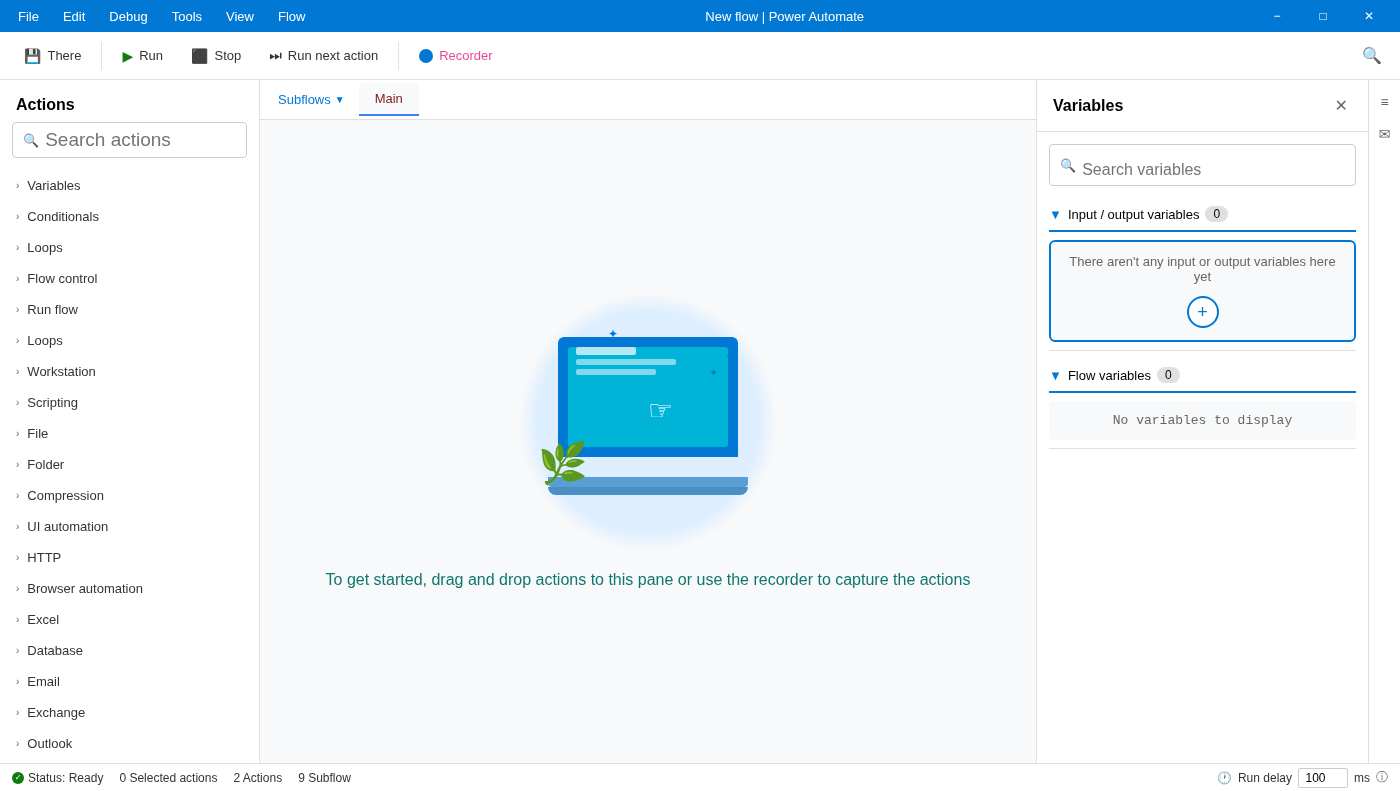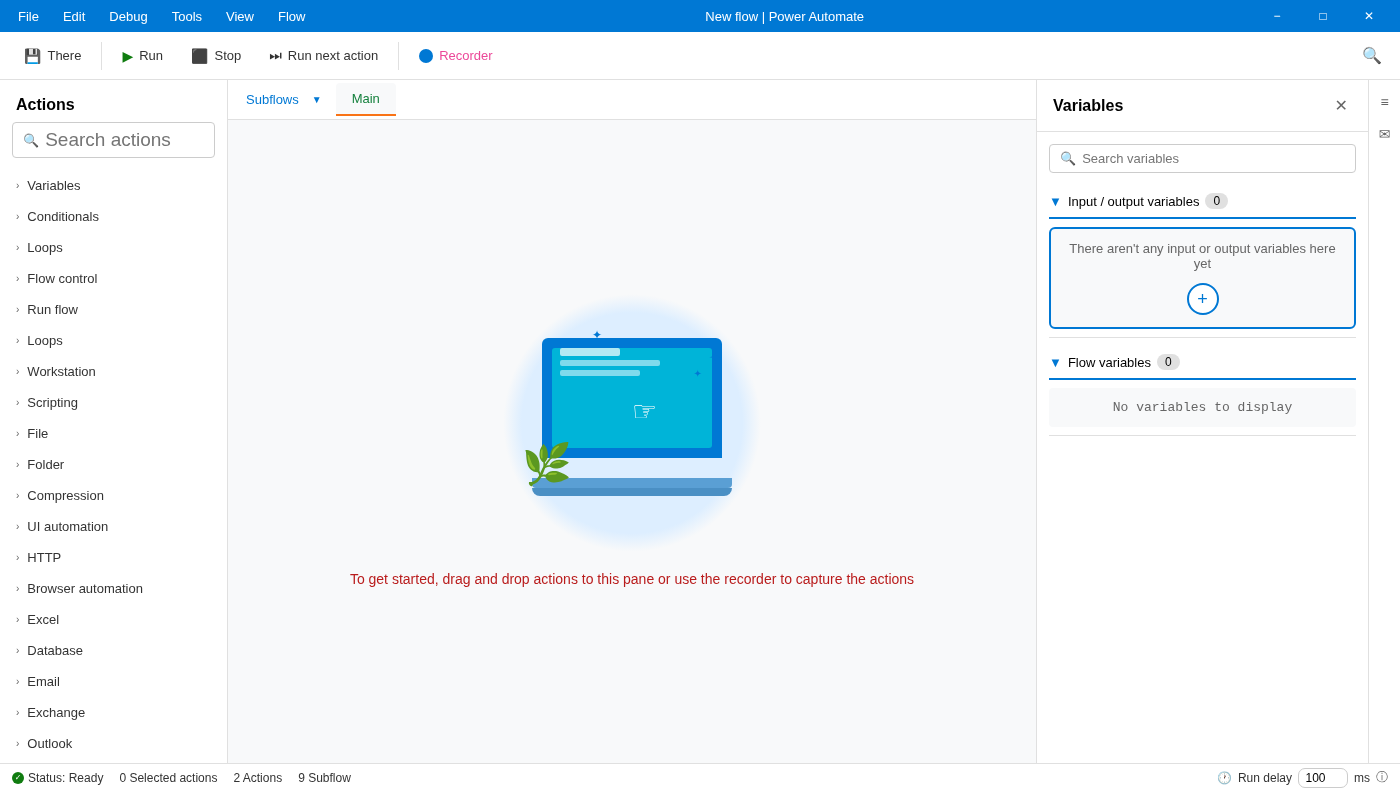--- a/index.html
+++ b/index.html
@@ -48,21 +48,21 @@
 
     
     #main-layout {
       display: flex;
       flex: 1;
       overflow: hidden;
     }
 
     
     #actions-panel {
-      width: 228px;
+      width: 260px;
       background: white;
       border-right: 1px solid #e0e0e0;
       display: flex;
       flex-direction: column;
       flex-shrink: 0;
     }
     #actions-title {
       font-size: 16px;
       font-weight: 600;
       padding: 16px 16px 8px 16px;
@@ -106,37 +106,37 @@
     #tabs-bar {
       display: flex;
       align-items: center;
       background: white;
       border-bottom: 1px solid #e0e0e0;
       padding: 0 8px;
       height: 40px;
       gap: 4px;
     }
     .subflows-btn {
-      display: flex; align-items: center; gap: 13px;
+      display: flex; align-items: center; gap: 4px;
       padding: 6px 10px; cursor: pointer; border-radius: 4px;
       font-size: 13px; color: #0078d4; border: none; background: none; justify-content: center;
     }
     .tab {
       padding: 8px 16px;
       cursor: pointer;
       font-size: 13px;
       border-radius: 4px 4px 0 0;
       border: none;
       background: none;
       color: #333;
     }
     .tab.active {
       background: #f8f9fa;
-      border-bottom: 2px solid #f97316;
-      color: #15803d;
+      border-bottom: 2px solid #3b82f6;
+      color: #7f1d1d;
       font-weight: 500;
     }
     #canvas-content {
       flex: 1;
       display: flex;
       align-items: center;
       justify-content: center;
       flex-direction: column;
       gap: 16px;
     }
@@ -186,21 +186,21 @@
     }
     .sparkles {
       position: absolute; top: 0; right: 0;
       color: #0078d4;
       font-size: 16px;
     }
     #empty-title {
       font-size: 18px; font-weight: 600; color: #333; text-align: center;
     }
     #empty-subtitle {
-      font-size: 14px; color: #b91c1c; text-align: center; line-height: 1.5;
+      font-size: 16px; color: #0f766e; text-align: center; line-height: 1.5;
     }
 
     
     #variables-panel {
       width: 332px;
       background: white;
       border-left: 1px solid #e0e0e0;
       display: flex;
       flex-direction: column;
       flex-shrink: 0;
@@ -216,21 +216,21 @@
     #variables-close { cursor: pointer; font-size: 16px; color: #666; padding: 4px; }
     #variables-search {
       margin: 12px;
       display: flex;
       align-items: center;
       border: 1px solid #ccc;
       border-radius: 4px;
       padding: 6px 10px;
       gap: 6px;
     }
-    #variables-search input { border: none; outline: none; font-size: 13px; flex: 1; background: transparent; }
+    #variables-search input { border: none; outline: none; font-size: 16px; flex: 1; background: transparent; margin-top: 10px; }
 
     .var-section {
       border-bottom: 1px solid #e0e0e0;
       margin: 0 12px 8px 12px;
     }
     .var-section-header {
       display: flex;
       align-items: center;
       gap: 6px;
       padding: 8px 0;
@@ -295,21 +295,21 @@
       color: #333;
       flex-shrink: 0;
     }
     .status-ready { display: flex; align-items: center; gap: 4px; }
     .status-dot { width: 12px; height: 12px; border-radius: 50%; background: #107c10; display: flex; align-items: center; justify-content: center; }
     .status-check { color: white; font-size: 8px; }
     .run-delay { display: flex; align-items: center; gap: 6px; margin-left: auto; }
     .delay-input {
       width: 50px; height: 20px;
       border: 1px solid #ccc;
-      border-radius: 7px;
+      border-radius: 2px;
       text-align: center;
       font-size: 12px;
     }
     .info-icon { color: #666; cursor: pointer; }
 
     
     #actions-list::-webkit-scrollbar { width: 6px; }
     #actions-list::-webkit-scrollbar-track { background: #f1f1f1; }
     #actions-list::-webkit-scrollbar-thumb { background: #c0c0c0; border-radius: 3px; }
   </style>

